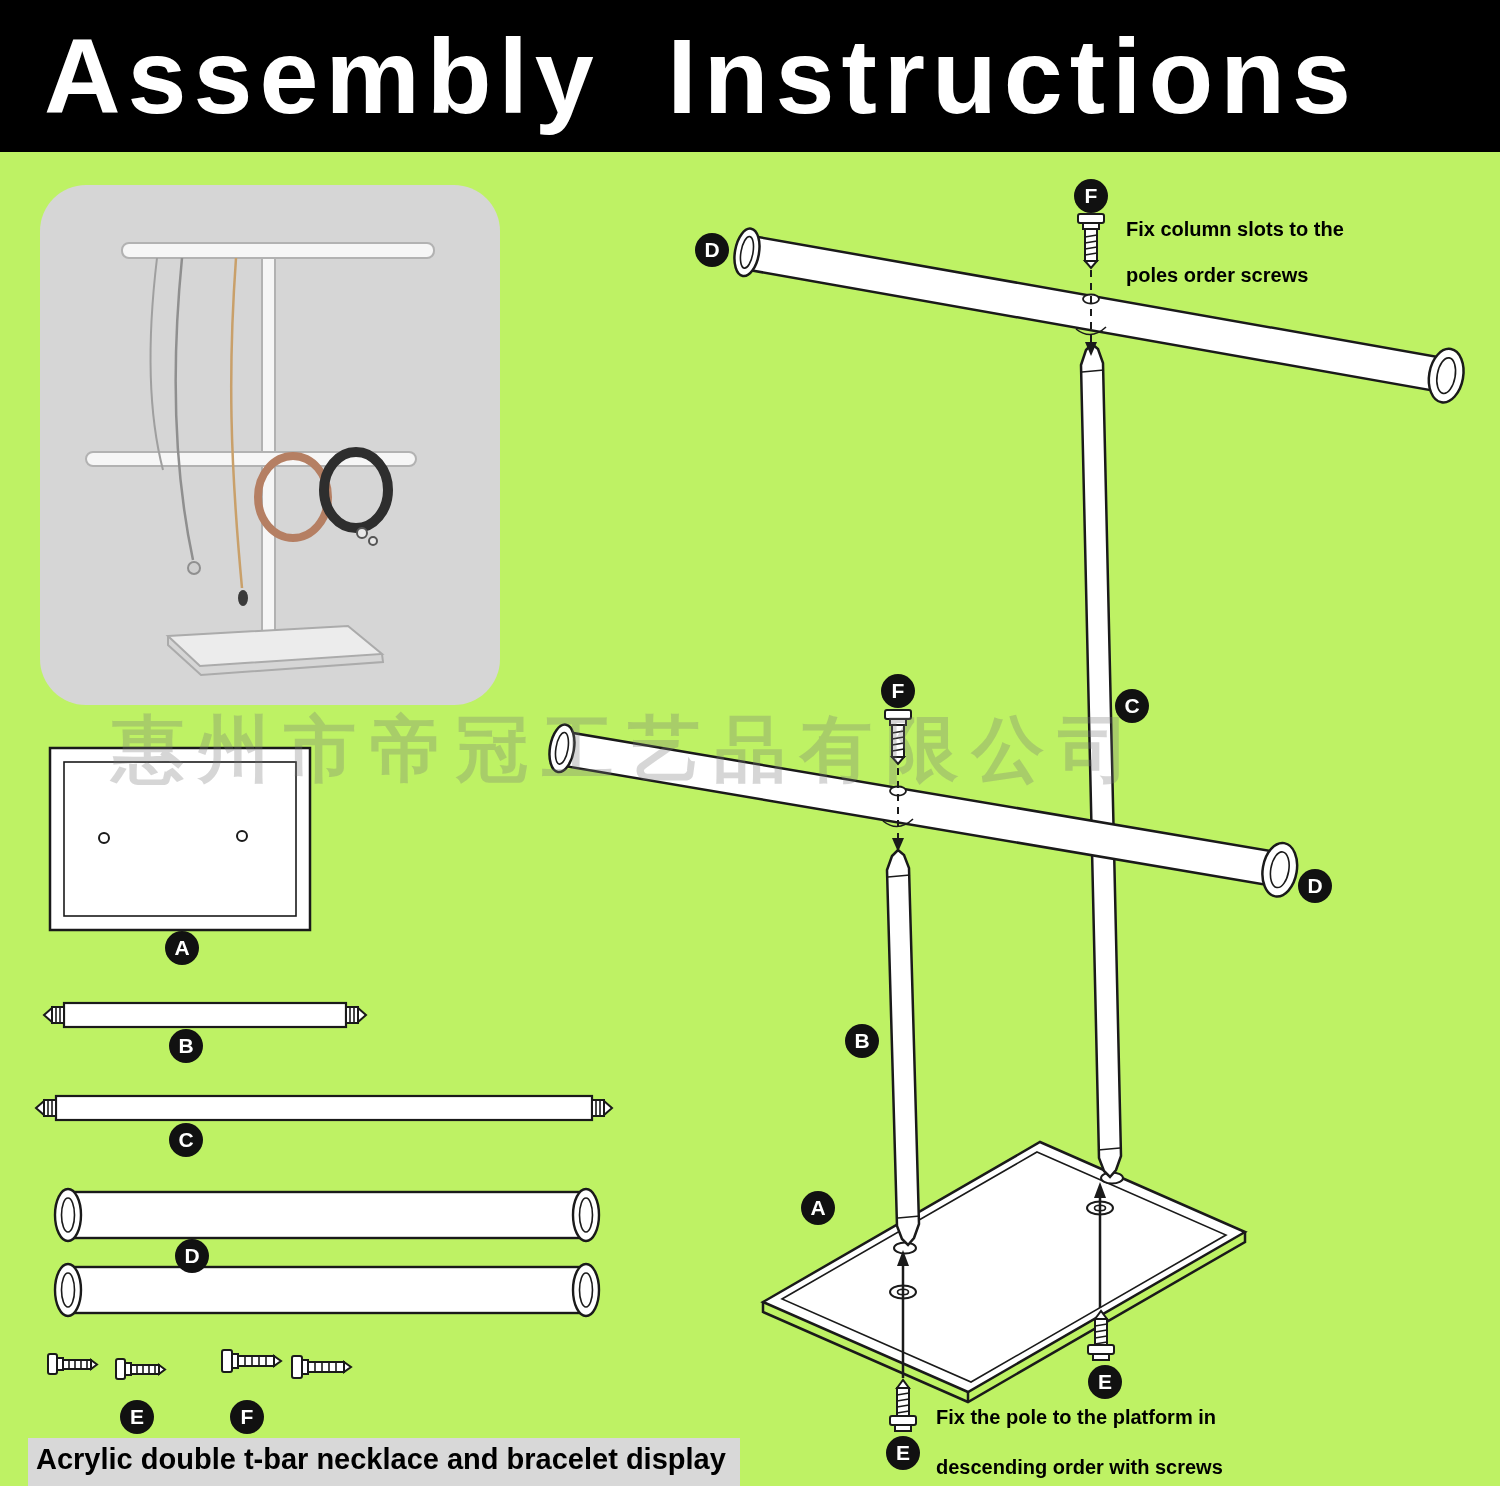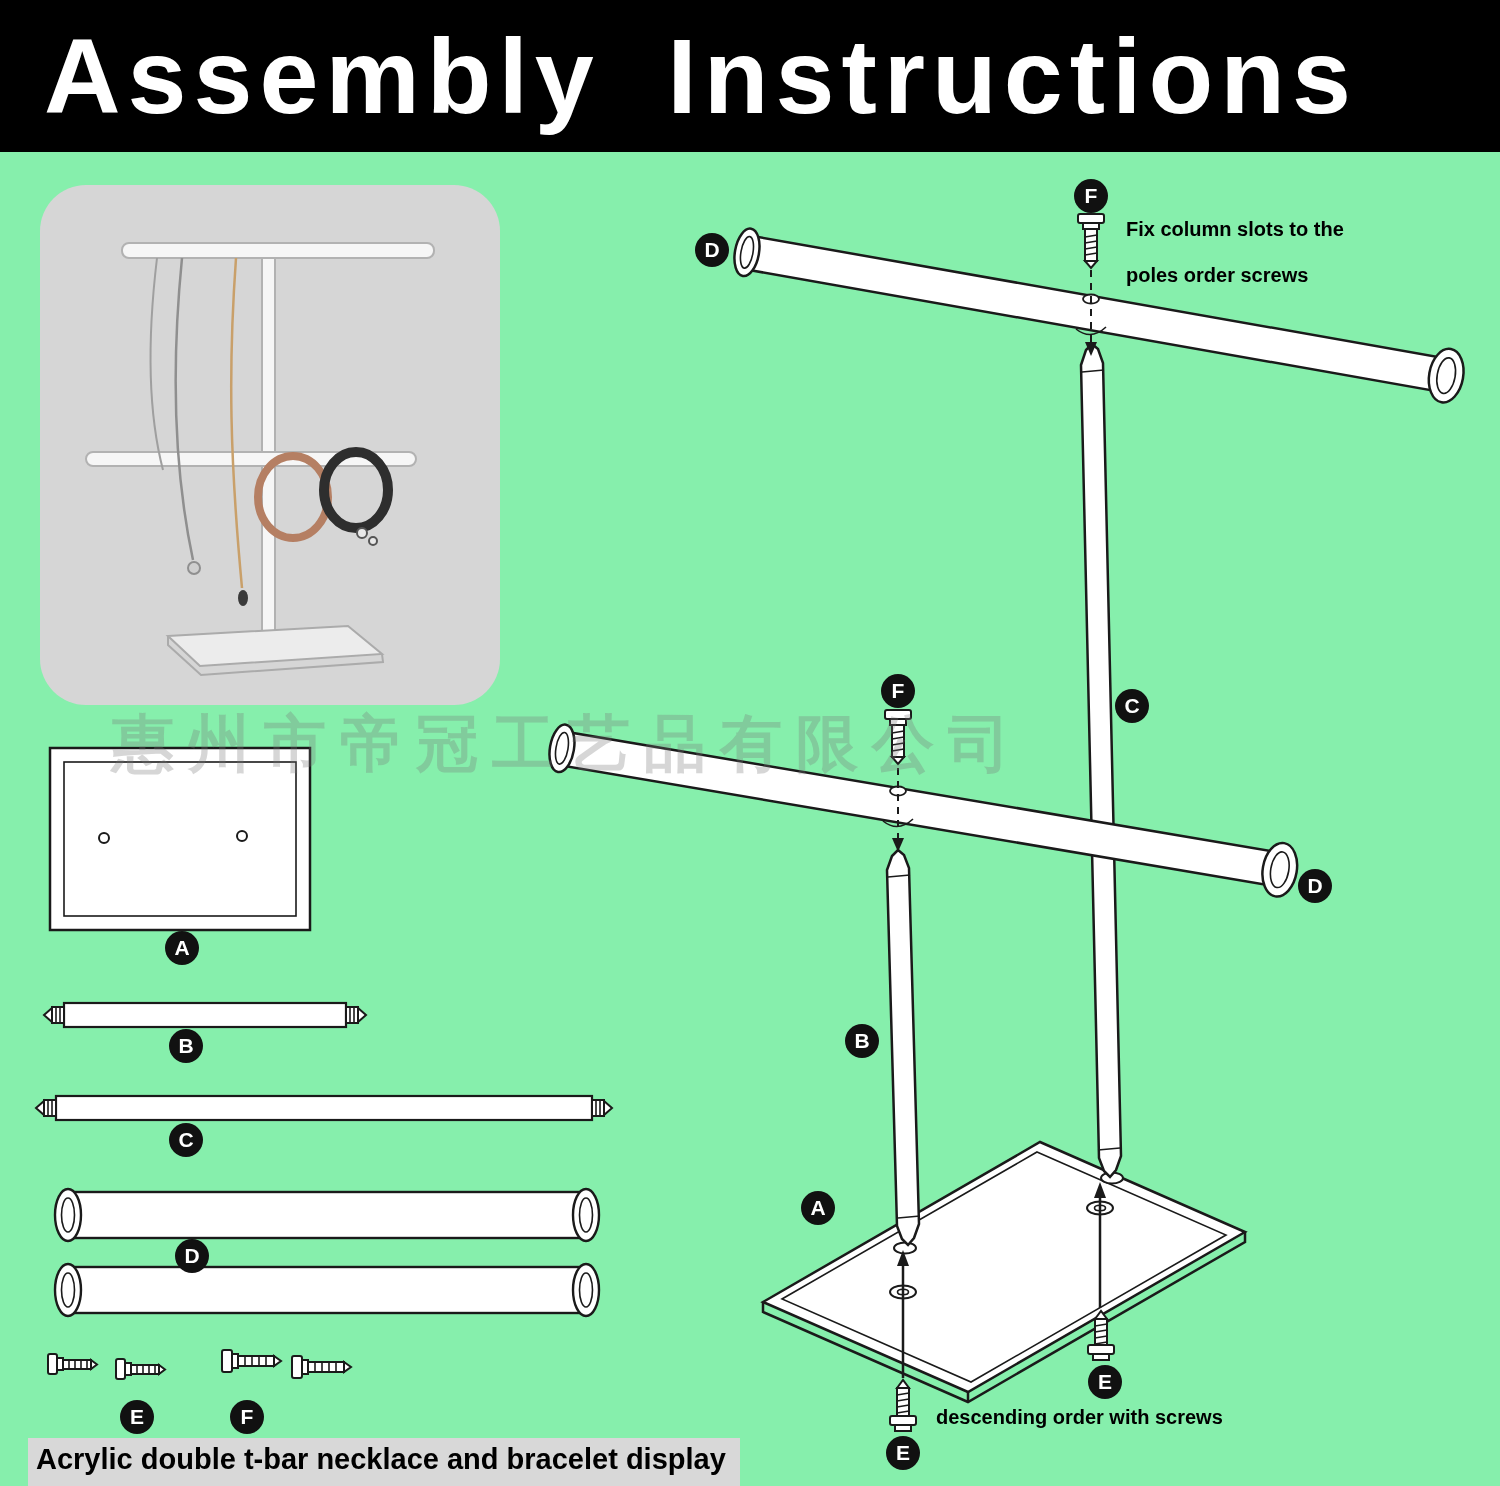--- a/index.html
+++ b/index.html
@@ -1,21 +1,21 @@
 <!DOCTYPE html>
 <html><head>
 <meta charset="utf-8">
 <style>
   html,body{margin:0;padding:0;background:#fff;}
   body{width:1500px;height:1486px;position:relative;font-family:"Liberation Sans",sans-serif;overflow:hidden;}
-  .page{position:absolute;inset:0;width:1500px;height:1486px;background:#86efac;}
+  .page{position:absolute;inset:0;width:1500px;height:1486px;background:#bef264;}
   .header{position:absolute;left:0;top:0;width:1500px;height:152px;background:#000;display:flex;align-items:center;z-index:4;}
   .title{color:#fff;font-weight:bold;font-size:106px;letter-spacing:7px;word-spacing:30px;padding-left:44px;white-space:nowrap;}
   .art{position:absolute;left:0;top:0;z-index:1;}
-  .watermark{position:absolute;left:112px;top:702px;font-size:62px;font-weight:bold;color:rgba(120,120,120,0.30);letter-spacing:14px;white-space:nowrap;z-index:2;pointer-events:none;}
+  .watermark{position:absolute;left:112px;top:702px;font-size:72px;font-weight:bold;color:rgba(120,120,120,0.30);letter-spacing:14px;white-space:nowrap;z-index:2;pointer-events:none;}
   .instr{position:absolute;color:#000;font-weight:bold;font-size:20px;z-index:3;}
   #instr-top{left:1126px;top:206px;line-height:46px;}
   #instr-bottom{left:936px;top:1392px;line-height:50px;}
   .caption{position:absolute;left:28px;top:1438px;background:#d8d8d8;color:#000;font-weight:bold;font-size:29px;padding:5px 14px 18px 8px;z-index:3;white-space:nowrap;}
   .lblTxt{fill:#fff;font-family:"Liberation Sans",sans-serif;font-size:21px;font-weight:bold;text-anchor:middle;}
   .thin{stroke:#1a1a1a;stroke-width:1.6;fill:none;}
 </style>
 </head>
 <body>
 
@@ -323,18 +323,19 @@
   </svg>
 
   <div class="watermark">惠州市帝冠工艺品有限公司</div>
 
   <div class="instr" id="instr-top">
     <div>Fix column slots to the</div>
     <div>poles order screws</div>
   </div>
 
   <div class="instr" id="instr-bottom">
+    <div>Fix the pole to the platform in</div>
     <div>descending order with screws</div>
   </div>
 
   <div class="caption">Acrylic double t-bar necklace and bracelet display</div>
 
 </div>
 
 </body></html>

